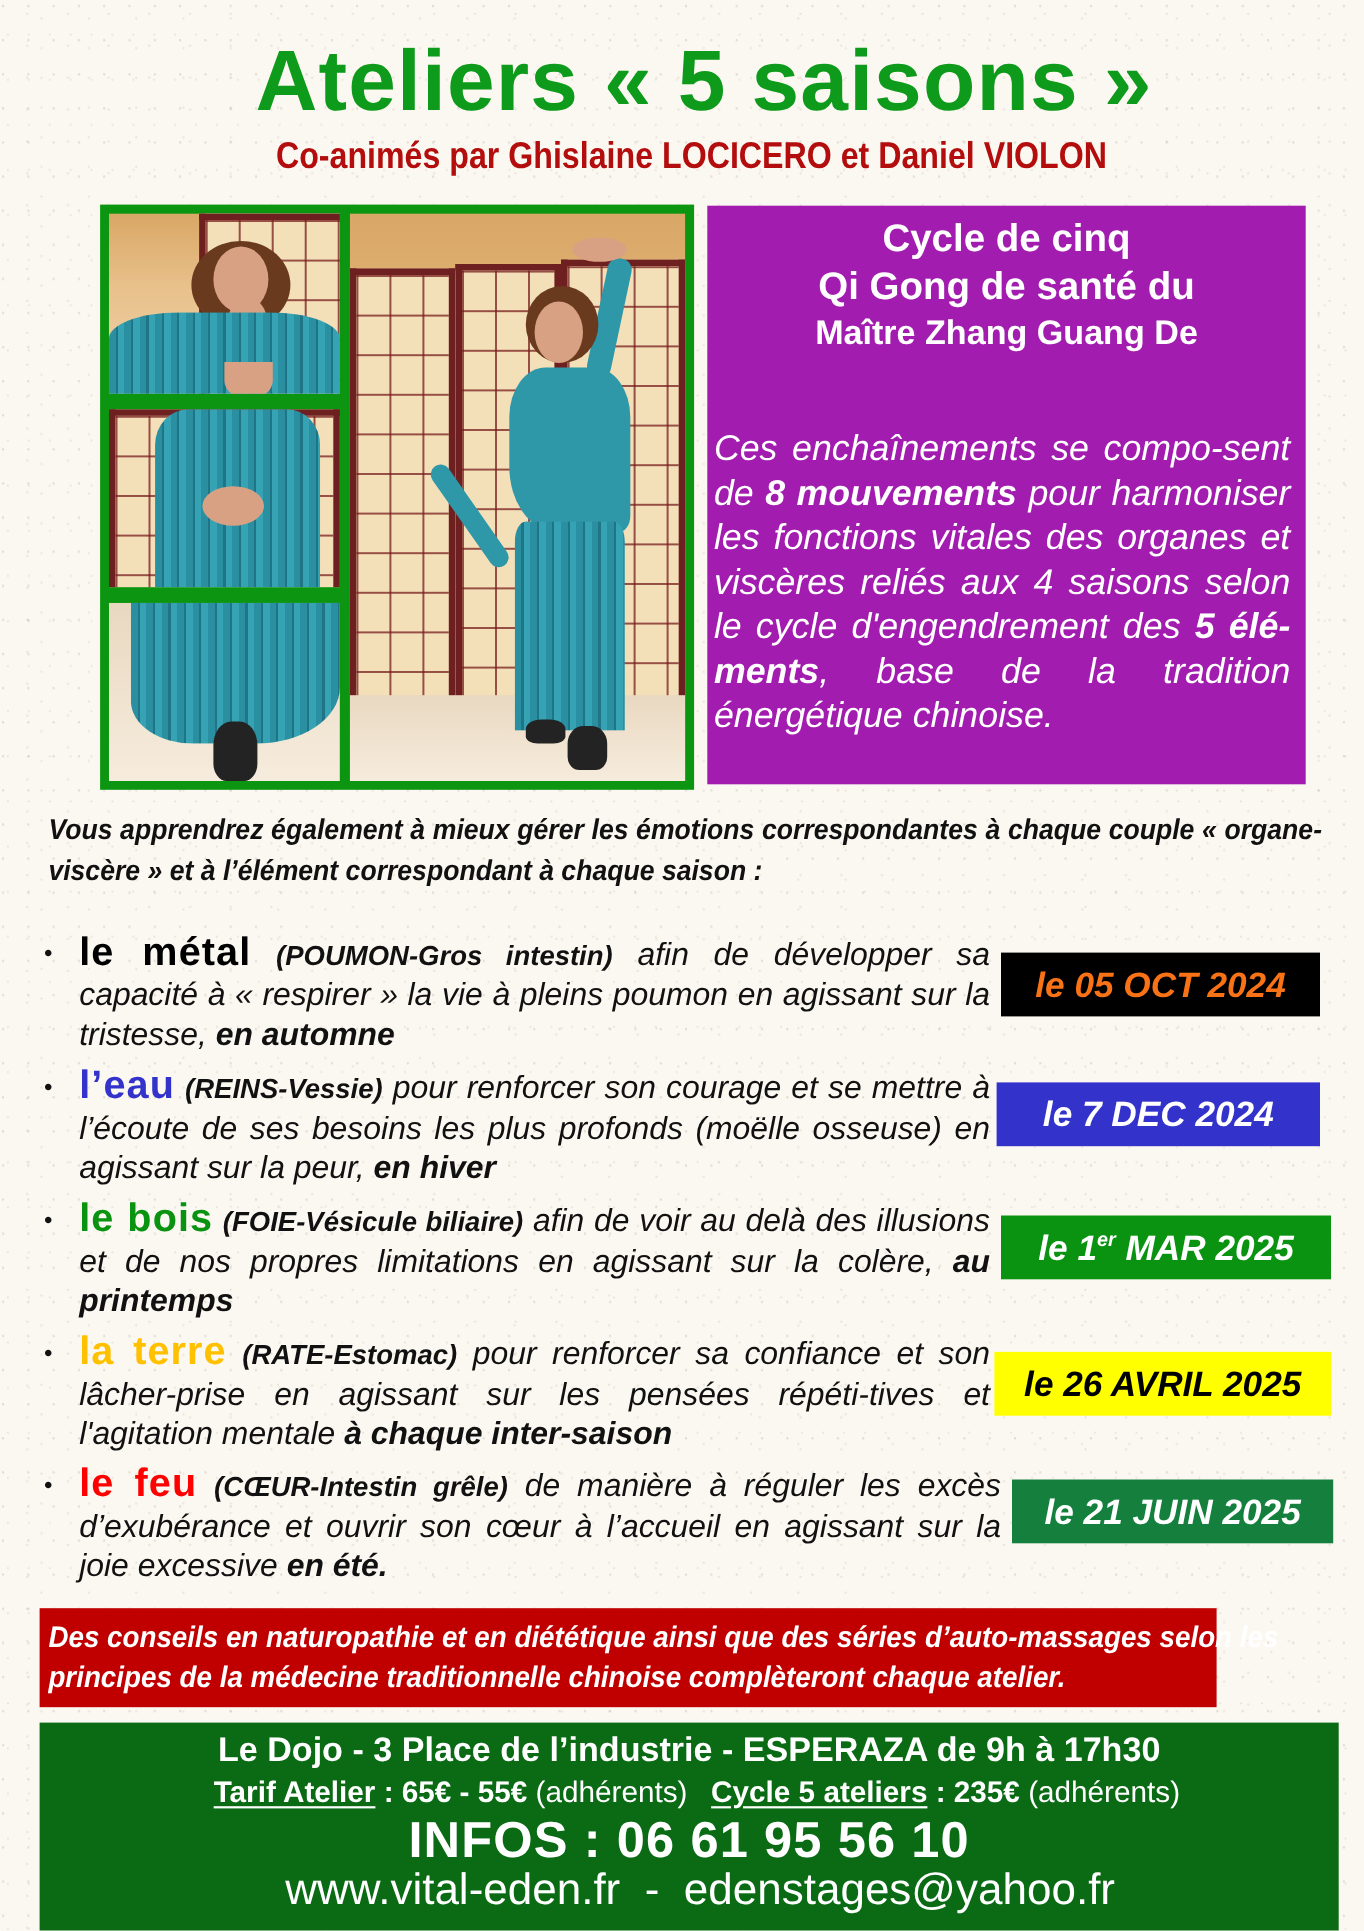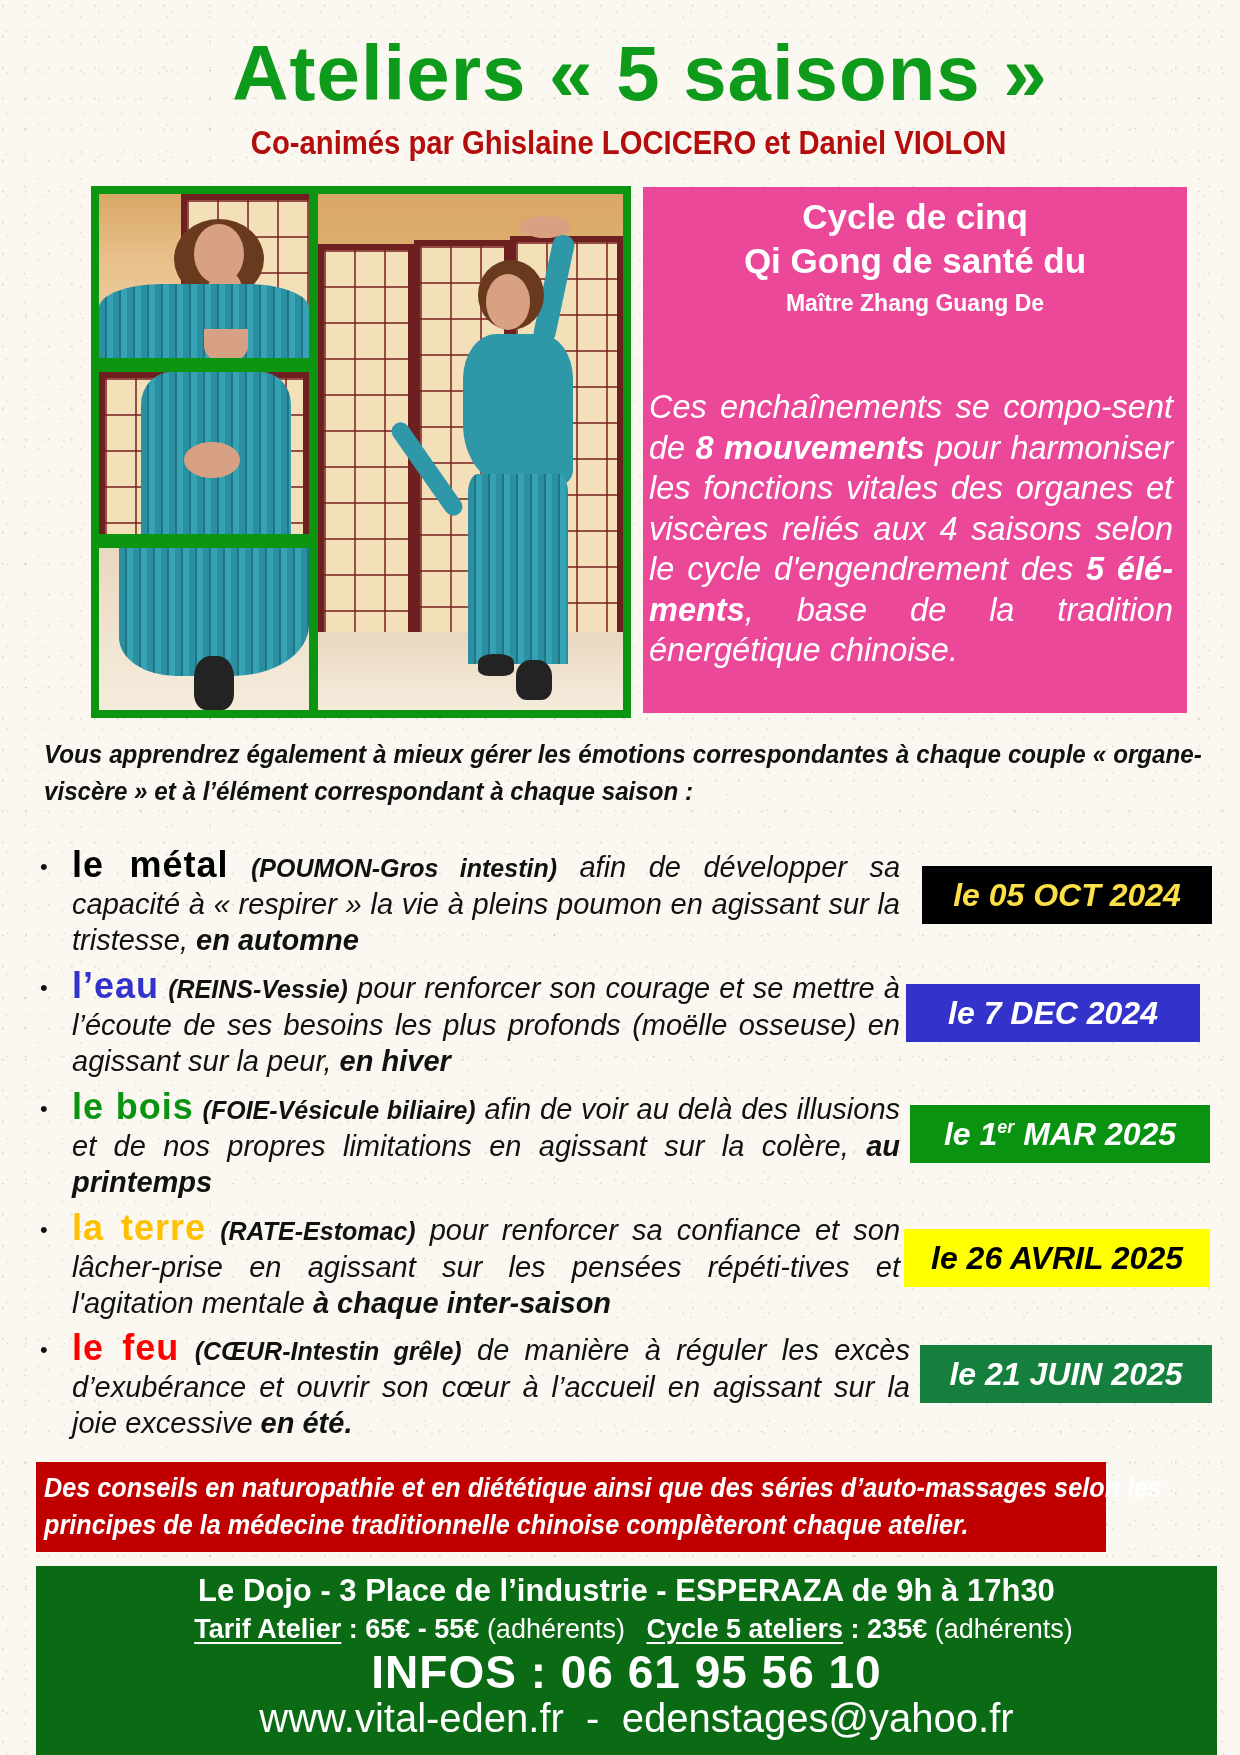--- a/index.html
+++ b/index.html
@@ -55,31 +55,31 @@
     .photo .figure.pleats {
       background-image: repeating-linear-gradient(90deg, #2a8fa0 0 6px, #1f7486 6px 8px, #36a3b5 8px 14px);
     }
     .photo .skin { position: absolute; background: #d9a184; border-radius: 50%; }
     .photo .hair { position: absolute; background: #6a3a1f; border-radius: 50%; }
     .photo .shoe { position: absolute; background: #232323; border-radius: 40% 40% 30% 30%; }
 
     
     .infobox {
       position: absolute; left: 643px; top: 187px; width: 544px; height: 526px;
-      background: #ec4899; color: #fff;
+      background: #a21caf; color: #fff;
     }
     .infobox .head {
       position: absolute; left: 0; top: 8px; width: 100%;
       text-align: center; font-weight: bold;
     }
     .infobox .head .l1 { display: block; font-size: 35px; line-height: 44px; }
     .infobox .head .l2 { display: block; font-size: 35px; line-height: 44px; }
     .infobox .head .l3 { display: block; font-size: 35px; line-height: 44px; font-weight: 900; }
     .infobox .head .l3 .du { font-weight: bold; }
-    .infobox .head .l4 { display: block; font-size: 23px; line-height: 40px; }
+    .infobox .head .l4 { display: block; font-size: 31px; line-height: 40px; }
     .infobox .body {
       position: absolute; left: 6px; right: 14px; top: 200px;
       font-style: italic; font-size: 32.5px; line-height: 40.5px;
       text-align: justify; text-align-last: left;
     }
     .infobox .body b { font-weight: bold; }
 
     
     .intro {
       position: absolute; left: 44px; top: 736px; width: 1158px;
@@ -192,21 +192,21 @@
   <p class="body"><span>Ces enchaînements se compo-sent de </span><b>8 mouvements</b><span> pour harmoniser les fonctions vitales des organes et viscères reliés aux 4 saisons selon le cycle d'engendrement des </span><b>5 élé-ments</b><span>, base de la tradition énergétique chinoise.</span></p>
 </section>
 
 <p class="intro">Vous apprendrez également à mieux gérer les émotions correspondantes à chaque couple « organe-viscère » et à l’élément correspondant à chaque saison  :</p>
 
 <div class="elements">
   <div class="el-item" style="top:847px;">
     <span class="bullet">•</span>
     <span class="text"><span class="name" style="color:#000;">le métal</span> <span class="organ">(POUMON-Gros intestin)</span><span> afin de développer sa capacité à « respirer » la vie à pleins poumon en agissant sur la tristesse, </span><span class="season">en automne</span></span>
   </div>
-  <div class="date-badge" style="left:910px; top:866px; width:290px; background:#000; color:#fde047;margin-left:12px;"><span>le 05 OCT 2024</span></div>
+  <div class="date-badge" style="left:910px; top:866px; width:290px; background:#000; color:#f97316;"><span>le 05 OCT 2024</span></div>
 
   <div class="el-item" style="top:968px;">
     <span class="bullet">•</span>
     <span class="text"><span class="name" style="color:#3333cc;">l’eau</span> <span class="organ">(REINS-Vessie)</span><span> pour renforcer son courage et se mettre à l’écoute de ses besoins les plus profonds (moëlle osseuse) en agissant sur la peur, </span><span class="season">en hiver</span></span>
   </div>
   <div class="date-badge" style="left:906px; top:984px; width:294px; background:#3333cc; color:#fff;"><span>le 7 DEC 2024</span></div>
 
   <div class="el-item" style="top:1089px;">
     <span class="bullet">•</span>
     <span class="text"><span class="name" style="color:#0a9310;">le bois</span> <span class="organ">(FOIE-Vésicule biliaire)</span><span> afin de voir au delà des illusions et de nos propres limitations en agissant sur la colère, </span><span class="season">au printemps</span></span>

